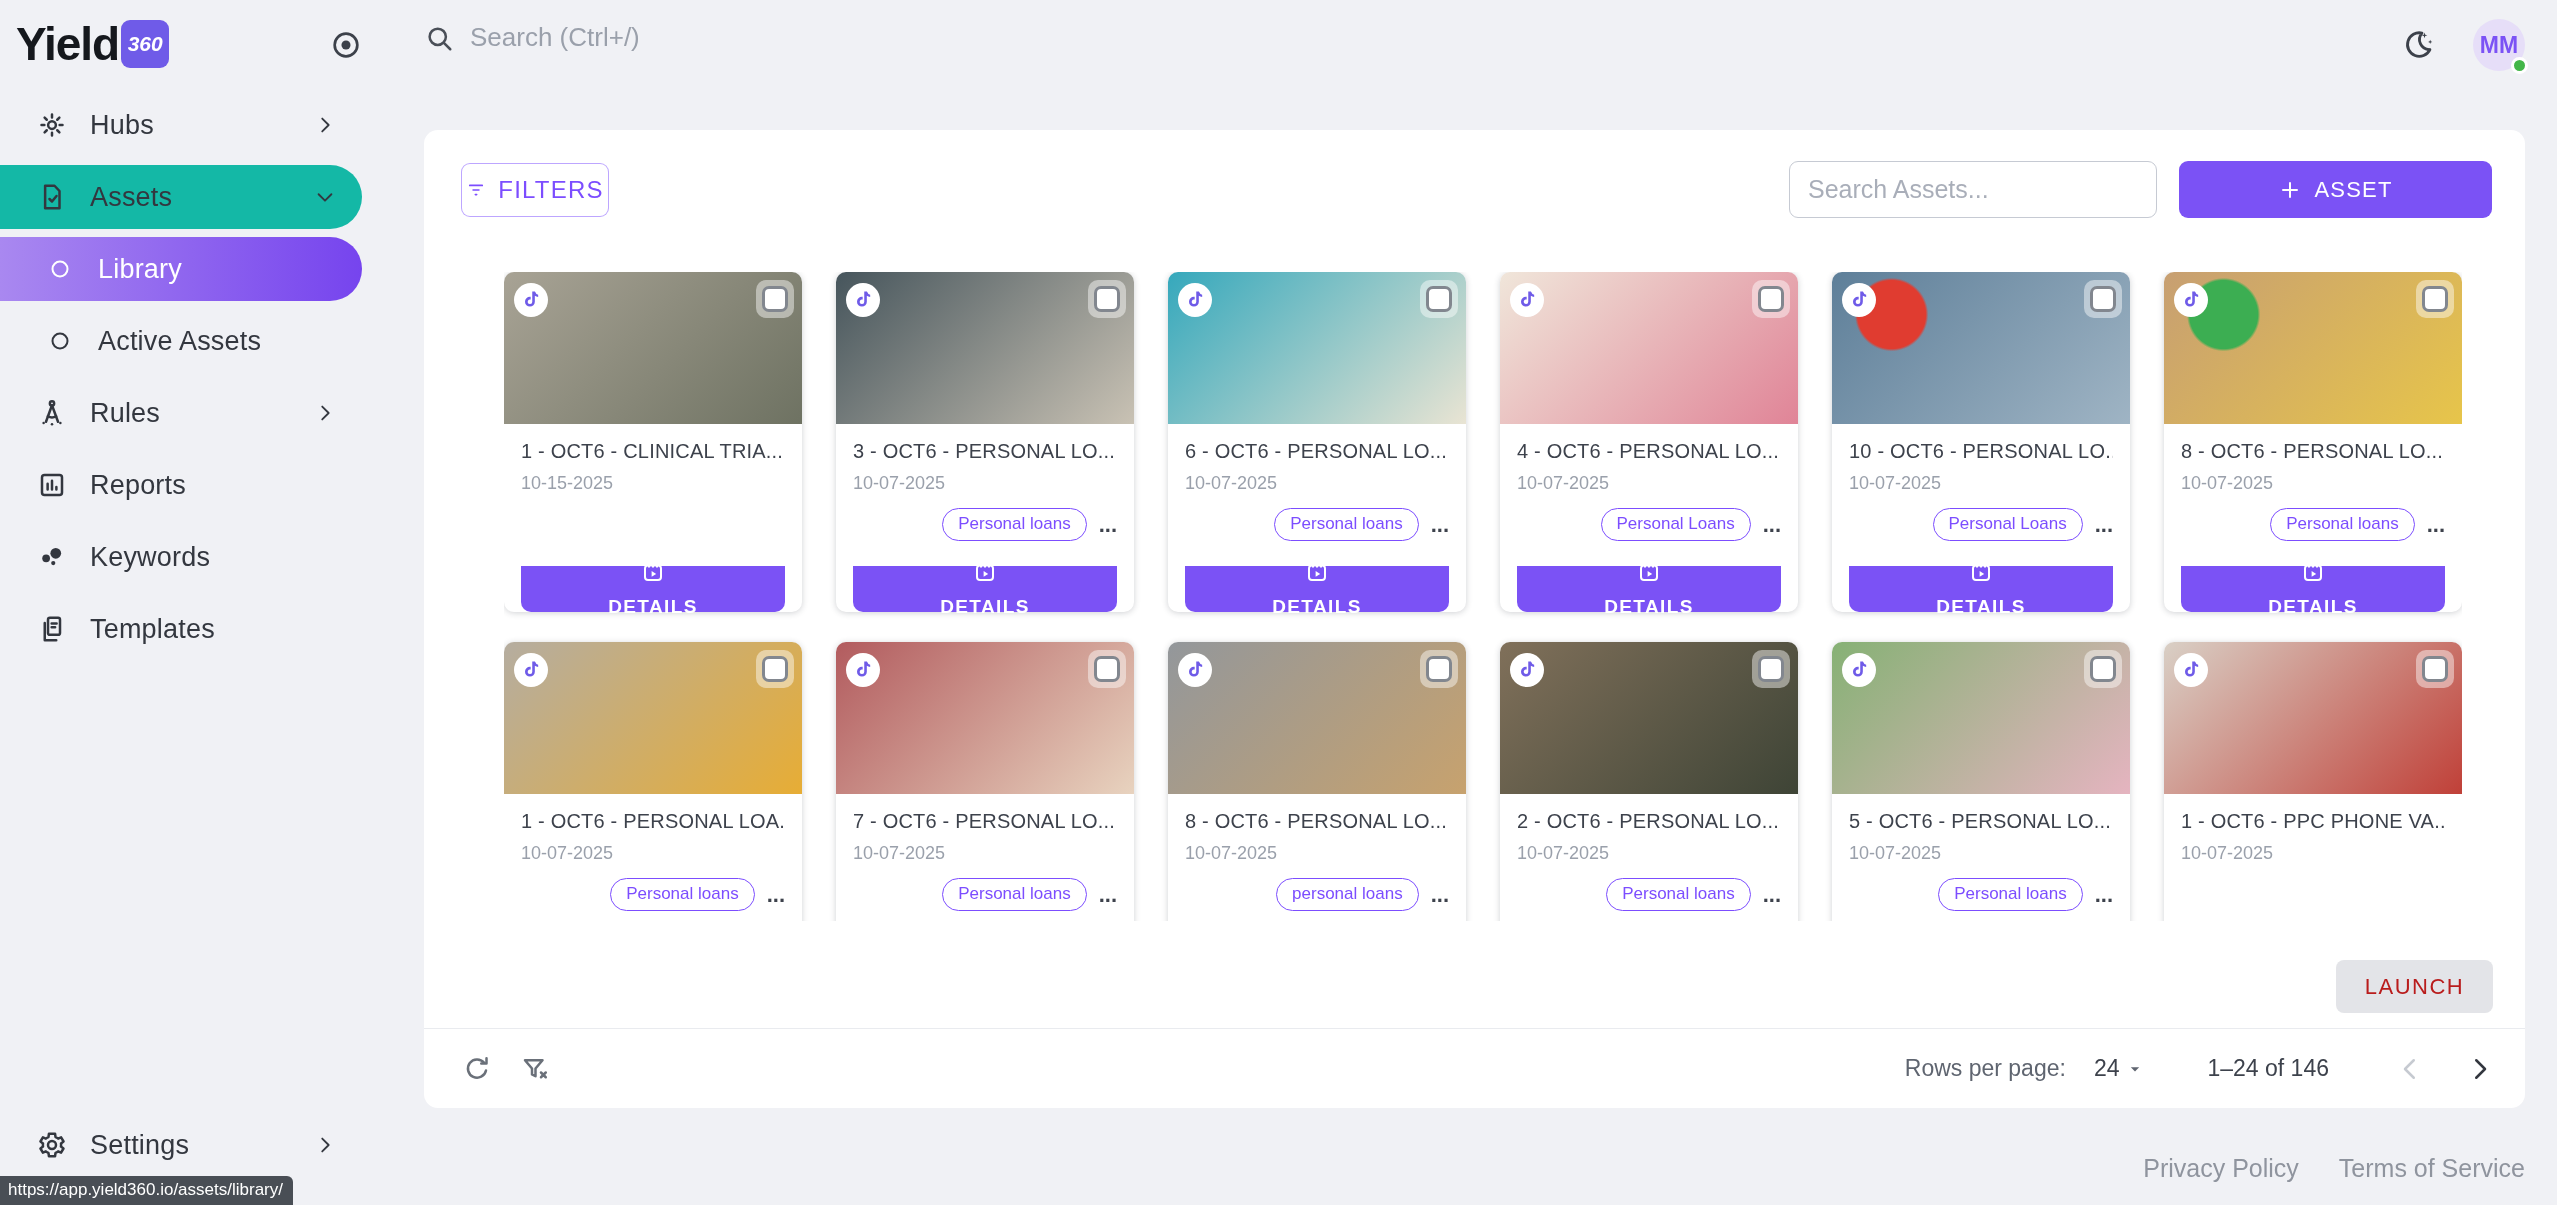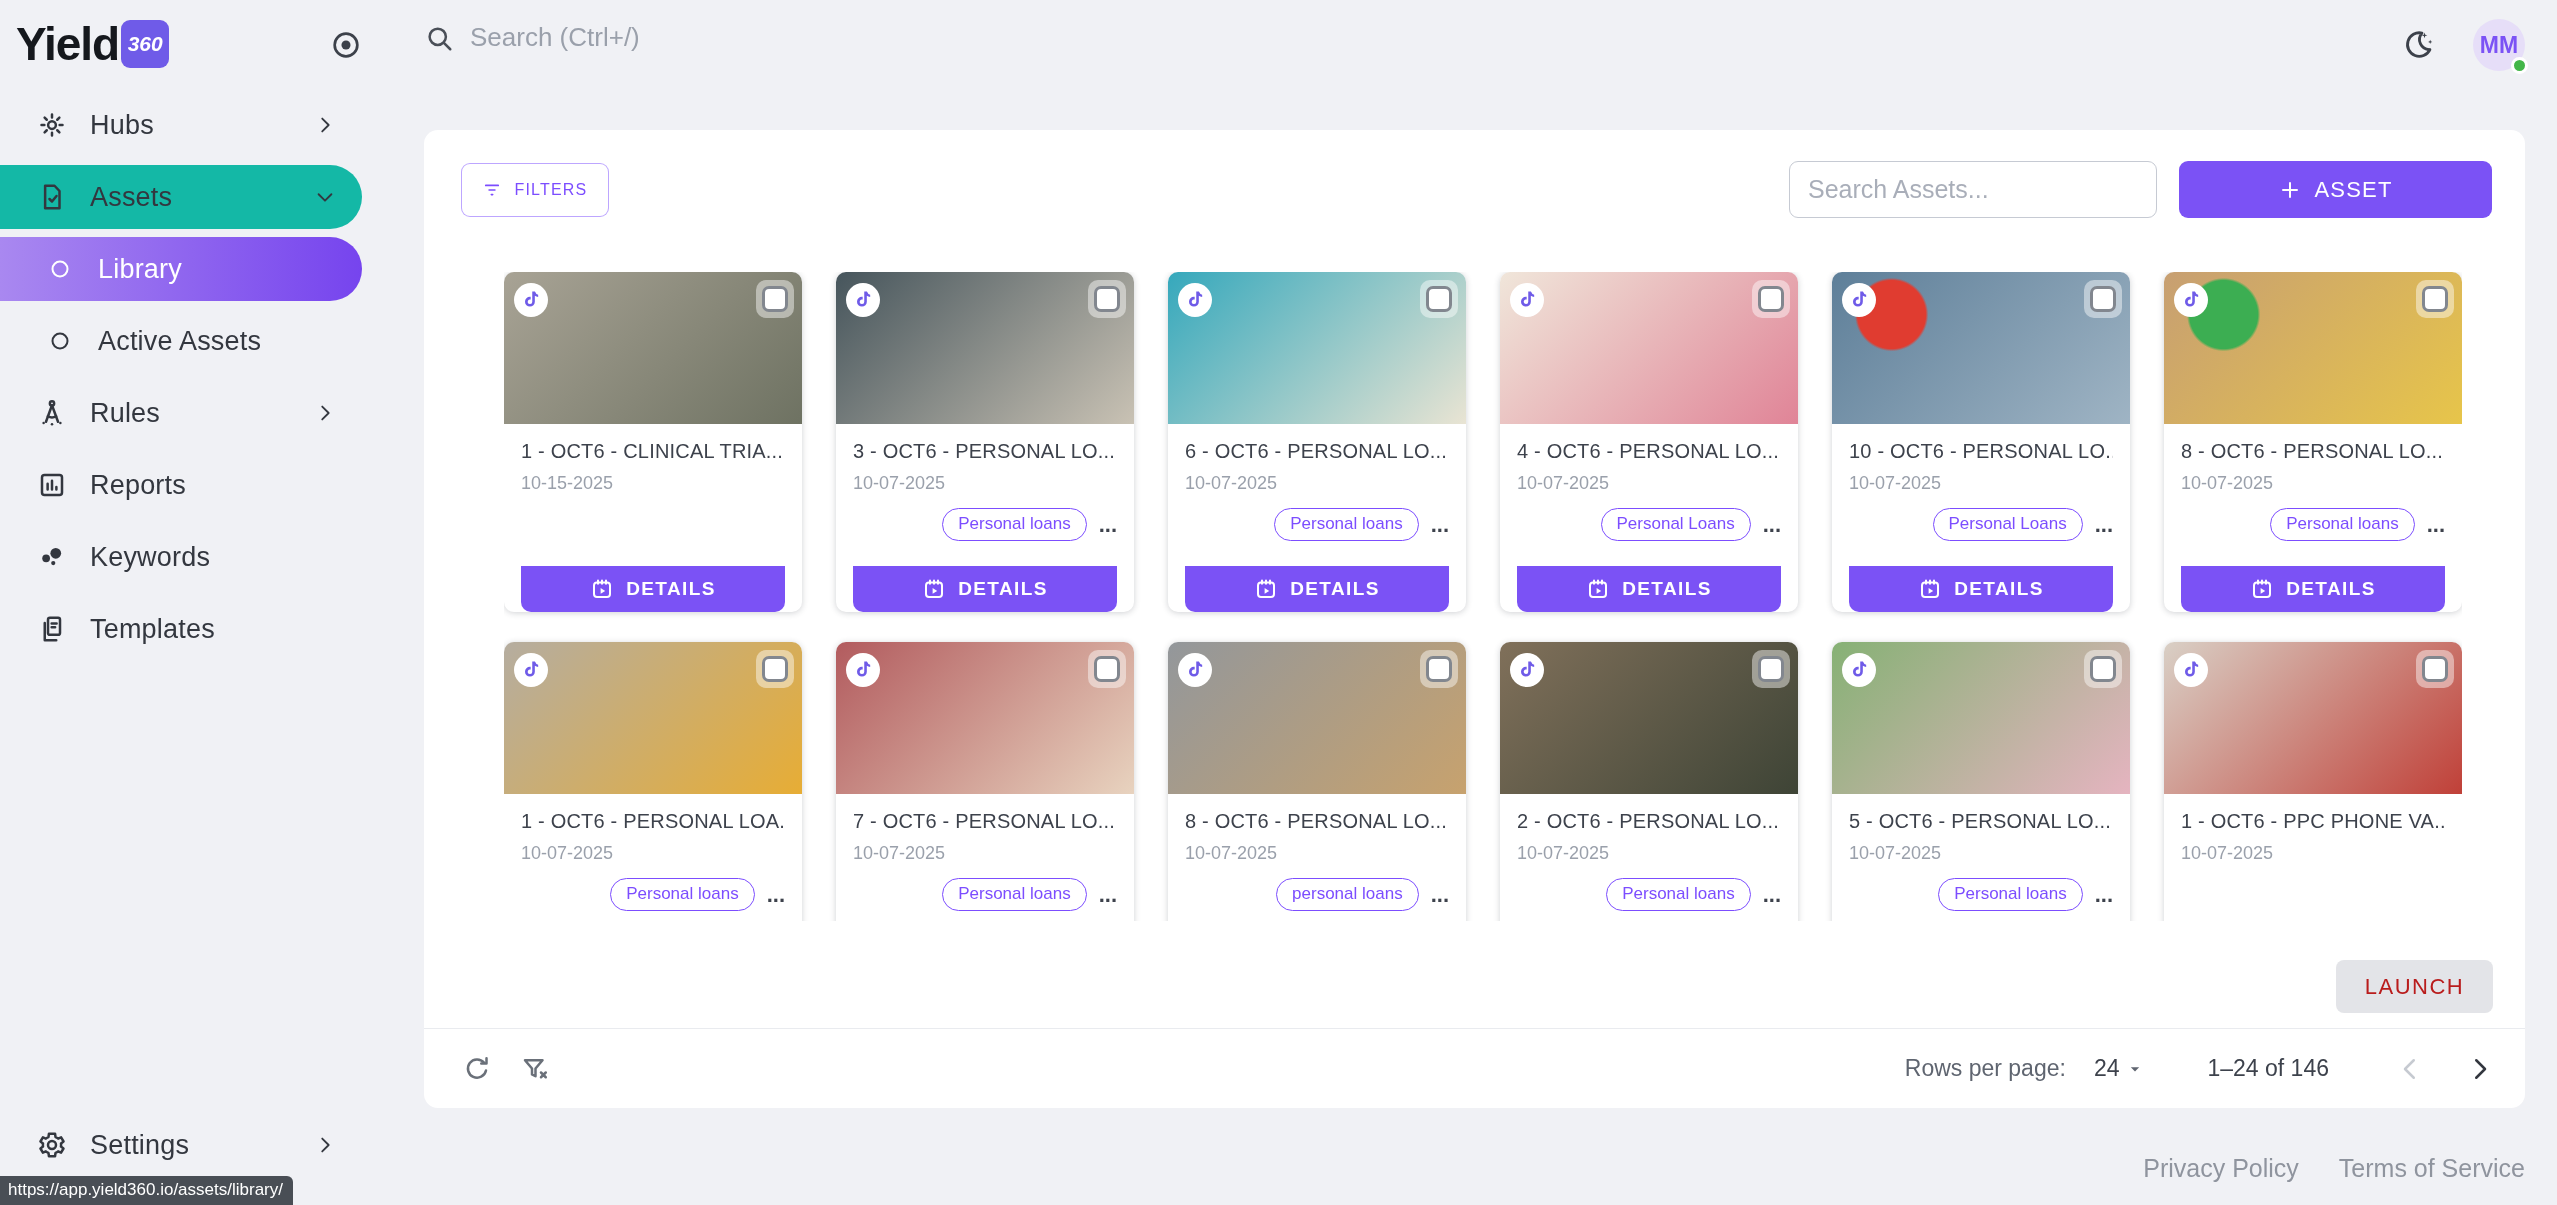--- a/index.html
+++ b/index.html
@@ -50,21 +50,21 @@
   .side-chevron svg { width:22px; height:22px; }
   .side-settings { position:absolute; bottom:20px; left:0; }
   .status-tooltip { position:absolute; left:0; bottom:0; background:#494e55; color:#fff; font-size:17px;
     padding:4px 10px 5px 8px; border-radius:0 6px 0 0; white-space:nowrap; }
 
   
   .panel { position:absolute; left:424px; top:130px; width:2101px; height:978px; background:#fff; border-radius:14px; }
 
   .filters-btn { position:absolute; left:37px; top:33px; width:148px; height:54px; border:1px solid rgba(124,77,255,.5);
     border-radius:9px; display:flex; align-items:center; justify-content:center; gap:12px; color:var(--chip,#7c4dff);
-    font-size:16px; font-weight:500; letter-spacing:1.2px; background:#fff; cursor:pointer; }
+    font-size:24px; font-weight:500; letter-spacing:1.2px; background:#fff; cursor:pointer; }
   .filters-btn svg { width:20px; height:20px; }
   .assets-search { position:absolute; left:1365px; top:31px; width:368px; height:57px; border:1px solid #c6cad3;
     border-radius:9px; padding:0 18px; font-size:25px; color:#33373f; outline:none; background:#fff;
     font-family:"Liberation Sans",sans-serif; }
   .assets-search::placeholder { color:#a9aeb9; }
   .asset-btn { position:absolute; left:1755px; top:31px; width:313px; height:57px; border:none; border-radius:9px;
     background:var(--accent,#7b52f5); color:#fff; font-size:22px; font-weight:500; letter-spacing:1.2px;
     display:flex; align-items:center; justify-content:center; gap:12px; cursor:pointer;
     font-family:"Liberation Sans",sans-serif; }
   .asset-btn svg { width:24px; height:24px; }
@@ -82,21 +82,21 @@
   .checkbox { width:26px; height:26px; border:3px solid #82878f; border-radius:7px; background:#fff; }
   .card-body { padding:16px 17px 0 17px; display:flex; flex-direction:column; flex:1; }
   .card-title { font-size:20px; font-weight:500; color:#3d424c; letter-spacing:.2px; white-space:nowrap; overflow:hidden; }
   .card-date { margin-top:10px; font-size:18px; color:#9aa0ab; }
   .tag-row { margin-top:14px; display:flex; align-items:center; gap:12px;justify-content:flex-end; }
   .tag-chip { border:1px solid var(--chip,#7c4dff); color:var(--chip,#7c4dff); font-size:17px;
     padding:5px 15px 6px 15px; border-radius:17px; white-space:nowrap; cursor:pointer; }
   .more-dots { font-size:22px; font-weight:700; color:#3d424c; line-height:10px; cursor:pointer; }
   .details-btn { margin-top:auto; height:46px; border:none; border-radius:0 0 10px 10px; background:var(--accent,#7b52f5);
     color:#fff; font-size:19px; font-weight:700; letter-spacing:1.4px; display:flex; align-items:center;
-    justify-content:center; gap:12px; cursor:pointer; font-family:"Liberation Sans",sans-serif; }
+    justify-content:center; gap:12px; cursor:pointer; font-family:"Liberation Sans",sans-serif;flex-direction:column; }
   .details-btn svg { width:24px; height:24px; }
 
   
   .launch-btn { position:absolute; right:32px; top:830px; width:157px; height:53px; border:none; border-radius:8px;
     background:#e3e4e8; color:#b91c1c; font-size:22px; font-weight:500; letter-spacing:1.5px;
     font-family:"Liberation Sans",sans-serif; }
   .panel-divider { position:absolute; left:0; right:0; top:898px; border-top:1px solid #e9ebef; }
   .pagination { position:absolute; left:0; right:0; top:899px; height:79px; display:flex; align-items:center; }
   .pg-icon { width:30px; height:30px; color:#6a7079; cursor:pointer; }
   .pg-icon svg { width:30px; height:30px; }

